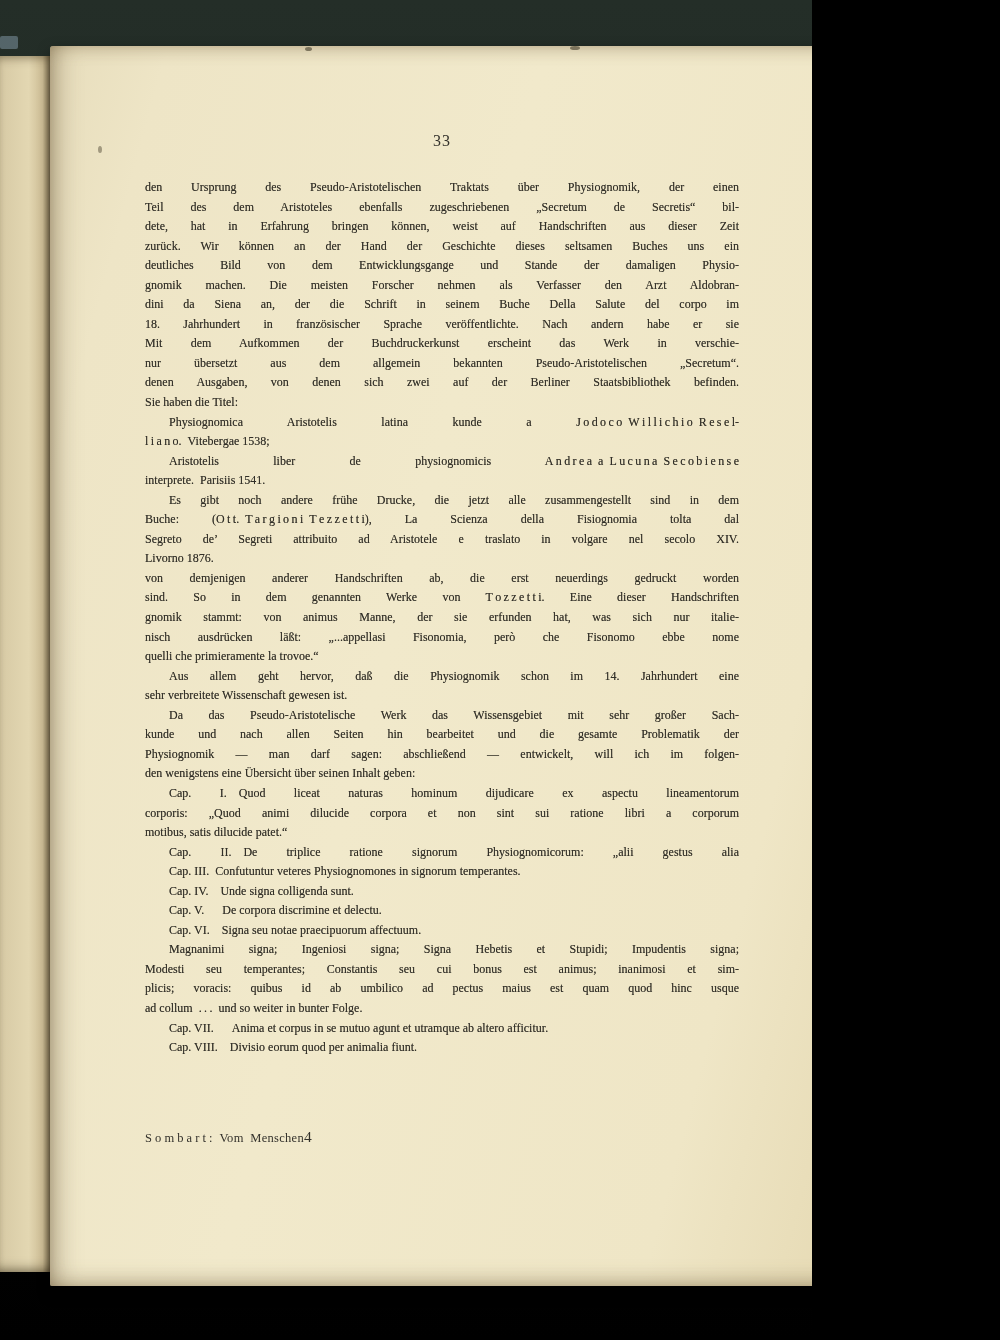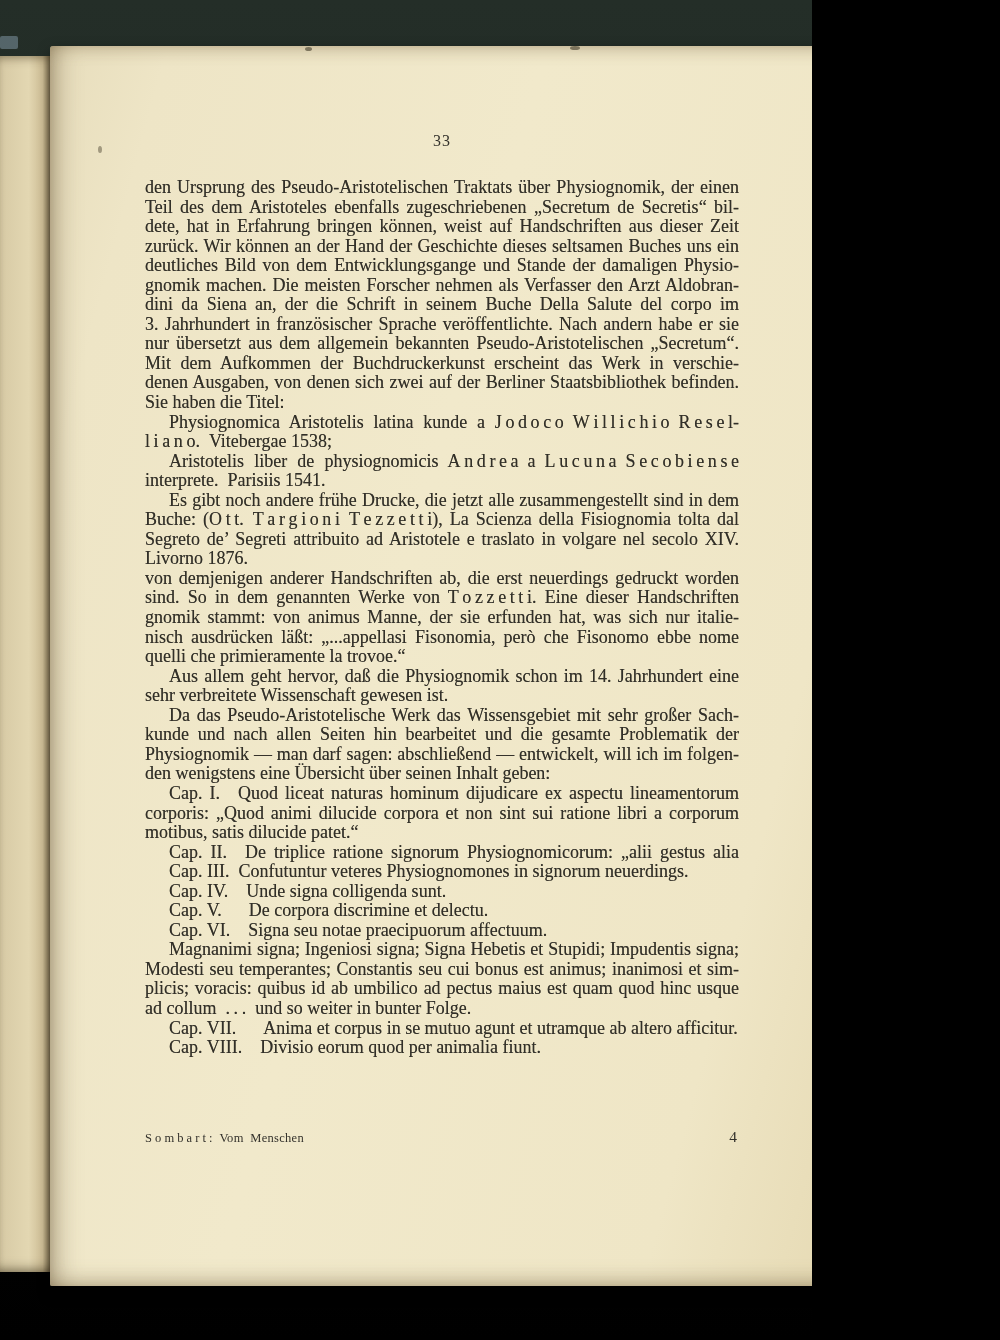--- a/index.html
+++ b/index.html
@@ -58,31 +58,31 @@
     text-align: center; font-size: 16px; color: #33312b;
     letter-spacing: 1px;
   }
   .text-block {
     position: absolute; left: 95px; top: 132px; width: 594px;
     color: #312f28;
   }
   .line {
     height: 19.55px;
     line-height: 19.55px;
-    font-size: 18px;
+    font-size: 12px;
     text-align: justify;
     text-align-last: left;
     text-shadow: 0 0 .4px rgba(45,40,30,.55);
   }
   .line.just { text-align-last: justify; }
   .line.indent { text-indent: 24px; }
 
   .footer {
     position: absolute; left: 95px; top: 1082px; width: 604px;
-    display: flex; justify-content: space-between; align-items: baseline;
+    display: flex; align-items: baseline;
     color: #33312b;
   }
   .footer-left  { font-size: 12.5px; letter-spacing: .3px; }
   .footer-right { font-size: 15.5px; padding-right: 12px; }
 </style>
 </head>
 <body>
 
 <div class="scene">
   <div class="cover-corner-highlight"></div>
@@ -98,23 +98,23 @@
     <div class="page-number">33</div>
 
     <div class="text-block">
         <div class="line just">den Ursprung des Pseudo-Aristotelischen Traktats über Physiognomik, der einen</div>
         <div class="line just">Teil des dem Aristoteles ebenfalls zugeschriebenen „Secretum de Secretis“ bil-</div>
         <div class="line just">dete, hat in Erfahrung bringen können, weist auf Handschriften aus dieser Zeit</div>
         <div class="line just">zurück. Wir können an der Hand der Geschichte dieses seltsamen Buches uns ein</div>
         <div class="line just">deutliches Bild von dem Entwicklungsgange und Stande der damaligen Physio-</div>
         <div class="line just">gnomik machen. Die meisten Forscher nehmen als Verfasser den Arzt Aldobran-</div>
         <div class="line just">dini da Siena an, der die Schrift in seinem Buche Della Salute del corpo im</div>
-        <div class="line just">3. Jahrhundert in französischer Sprache veröffentlichte. Nach andern habe er sie</div>
+        <div class="line just">18. Jahrhundert in französischer Sprache veröffentlichte. Nach andern habe er sie</div>
+        <div class="line just">Mit dem Aufkommen der Buchdruckerkunst erscheint das Werk in verschie-</div>
         <div class="line just">nur übersetzt aus dem allgemein bekannten Pseudo-Aristotelischen „Secretum“.</div>
-        <div class="line just">Mit dem Aufkommen der Buchdruckerkunst erscheint das Werk in verschie-</div>
         <div class="line just">denen Ausgaben, von denen sich zwei auf der Berliner Staatsbibliothek befinden.</div>
         <div class="line">Sie haben die Titel:</div>
         <div class="line indent just">Physiognomica Aristotelis latina kunde a J o d o c o W i l l i c h i o R e s e l-</div>
         <div class="line">l i a n o. Vitebergae 1538;</div>
         <div class="line indent just">Aristotelis liber de physiognomicis A n d r e a a L u c u n a S e c o b i e n s e</div>
         <div class="line">interprete. Parisiis 1541.</div>
         <div class="line indent just">Es gibt noch andere frühe Drucke, die jetzt alle zusammengestellt sind in dem</div>
         <div class="line just">Buche: (O t t. T a r g i o n i T e z z e t t i), La Scienza della Fisiognomia tolta dal</div>
         <div class="line just">Segreto de’ Segreti attribuito ad Aristotele e traslato in volgare nel secolo XIV.</div>
         <div class="line">Livorno 1876.</div>
@@ -126,21 +126,21 @@
         <div class="line indent just">Aus allem geht hervor, daß die Physiognomik schon im 14. Jahrhundert eine</div>
         <div class="line">sehr verbreitete Wissenschaft gewesen ist.</div>
         <div class="line indent just">Da das Pseudo-Aristotelische Werk das Wissensgebiet mit sehr großer Sach-</div>
         <div class="line just">kunde und nach allen Seiten hin bearbeitet und die gesamte Problematik der</div>
         <div class="line just">Physiognomik — man darf sagen: abschließend — entwickelt, will ich im folgen-</div>
         <div class="line">den wenigstens eine Übersicht über seinen Inhalt geben:</div>
         <div class="line indent just">Cap. I.  Quod liceat naturas hominum dijudicare ex aspectu lineamentorum</div>
         <div class="line just">corporis: „Quod animi dilucide corpora et non sint sui ratione libri a corporum</div>
         <div class="line">motibus, satis dilucide patet.“</div>
         <div class="line indent just">Cap. II.  De triplice ratione signorum Physiognomicorum: „alii gestus alia</div>
-        <div class="line indent">Cap. III. Confutuntur veteres Physiognomones in signorum neuerdings.</div>
+        <div class="line indent">Cap. III. Confutuntur veteres Physiognomones in signorum temperantes.</div>
         <div class="line indent">Cap. IV.  Unde signa colligenda sunt.</div>
         <div class="line indent">Cap. V.   De corpora discrimine et delectu.</div>
         <div class="line indent">Cap. VI.  Signa seu notae praecipuorum affectuum.</div>
         <div class="line indent just">Magnanimi signa; Ingeniosi signa; Signa Hebetis et Stupidi; Impudentis signa;</div>
         <div class="line just">Modesti seu temperantes; Constantis seu cui bonus est animus; inanimosi et sim-</div>
         <div class="line just">plicis; voracis: quibus id ab umbilico ad pectus maius est quam quod hinc usque</div>
         <div class="line">ad collum . . . und so weiter in bunter Folge.</div>
         <div class="line indent">Cap. VII.   Anima et corpus in se mutuo agunt et utramque ab altero afficitur.</div>
         <div class="line indent">Cap. VIII.  Divisio eorum quod per animalia fiunt.</div>
       </div>

